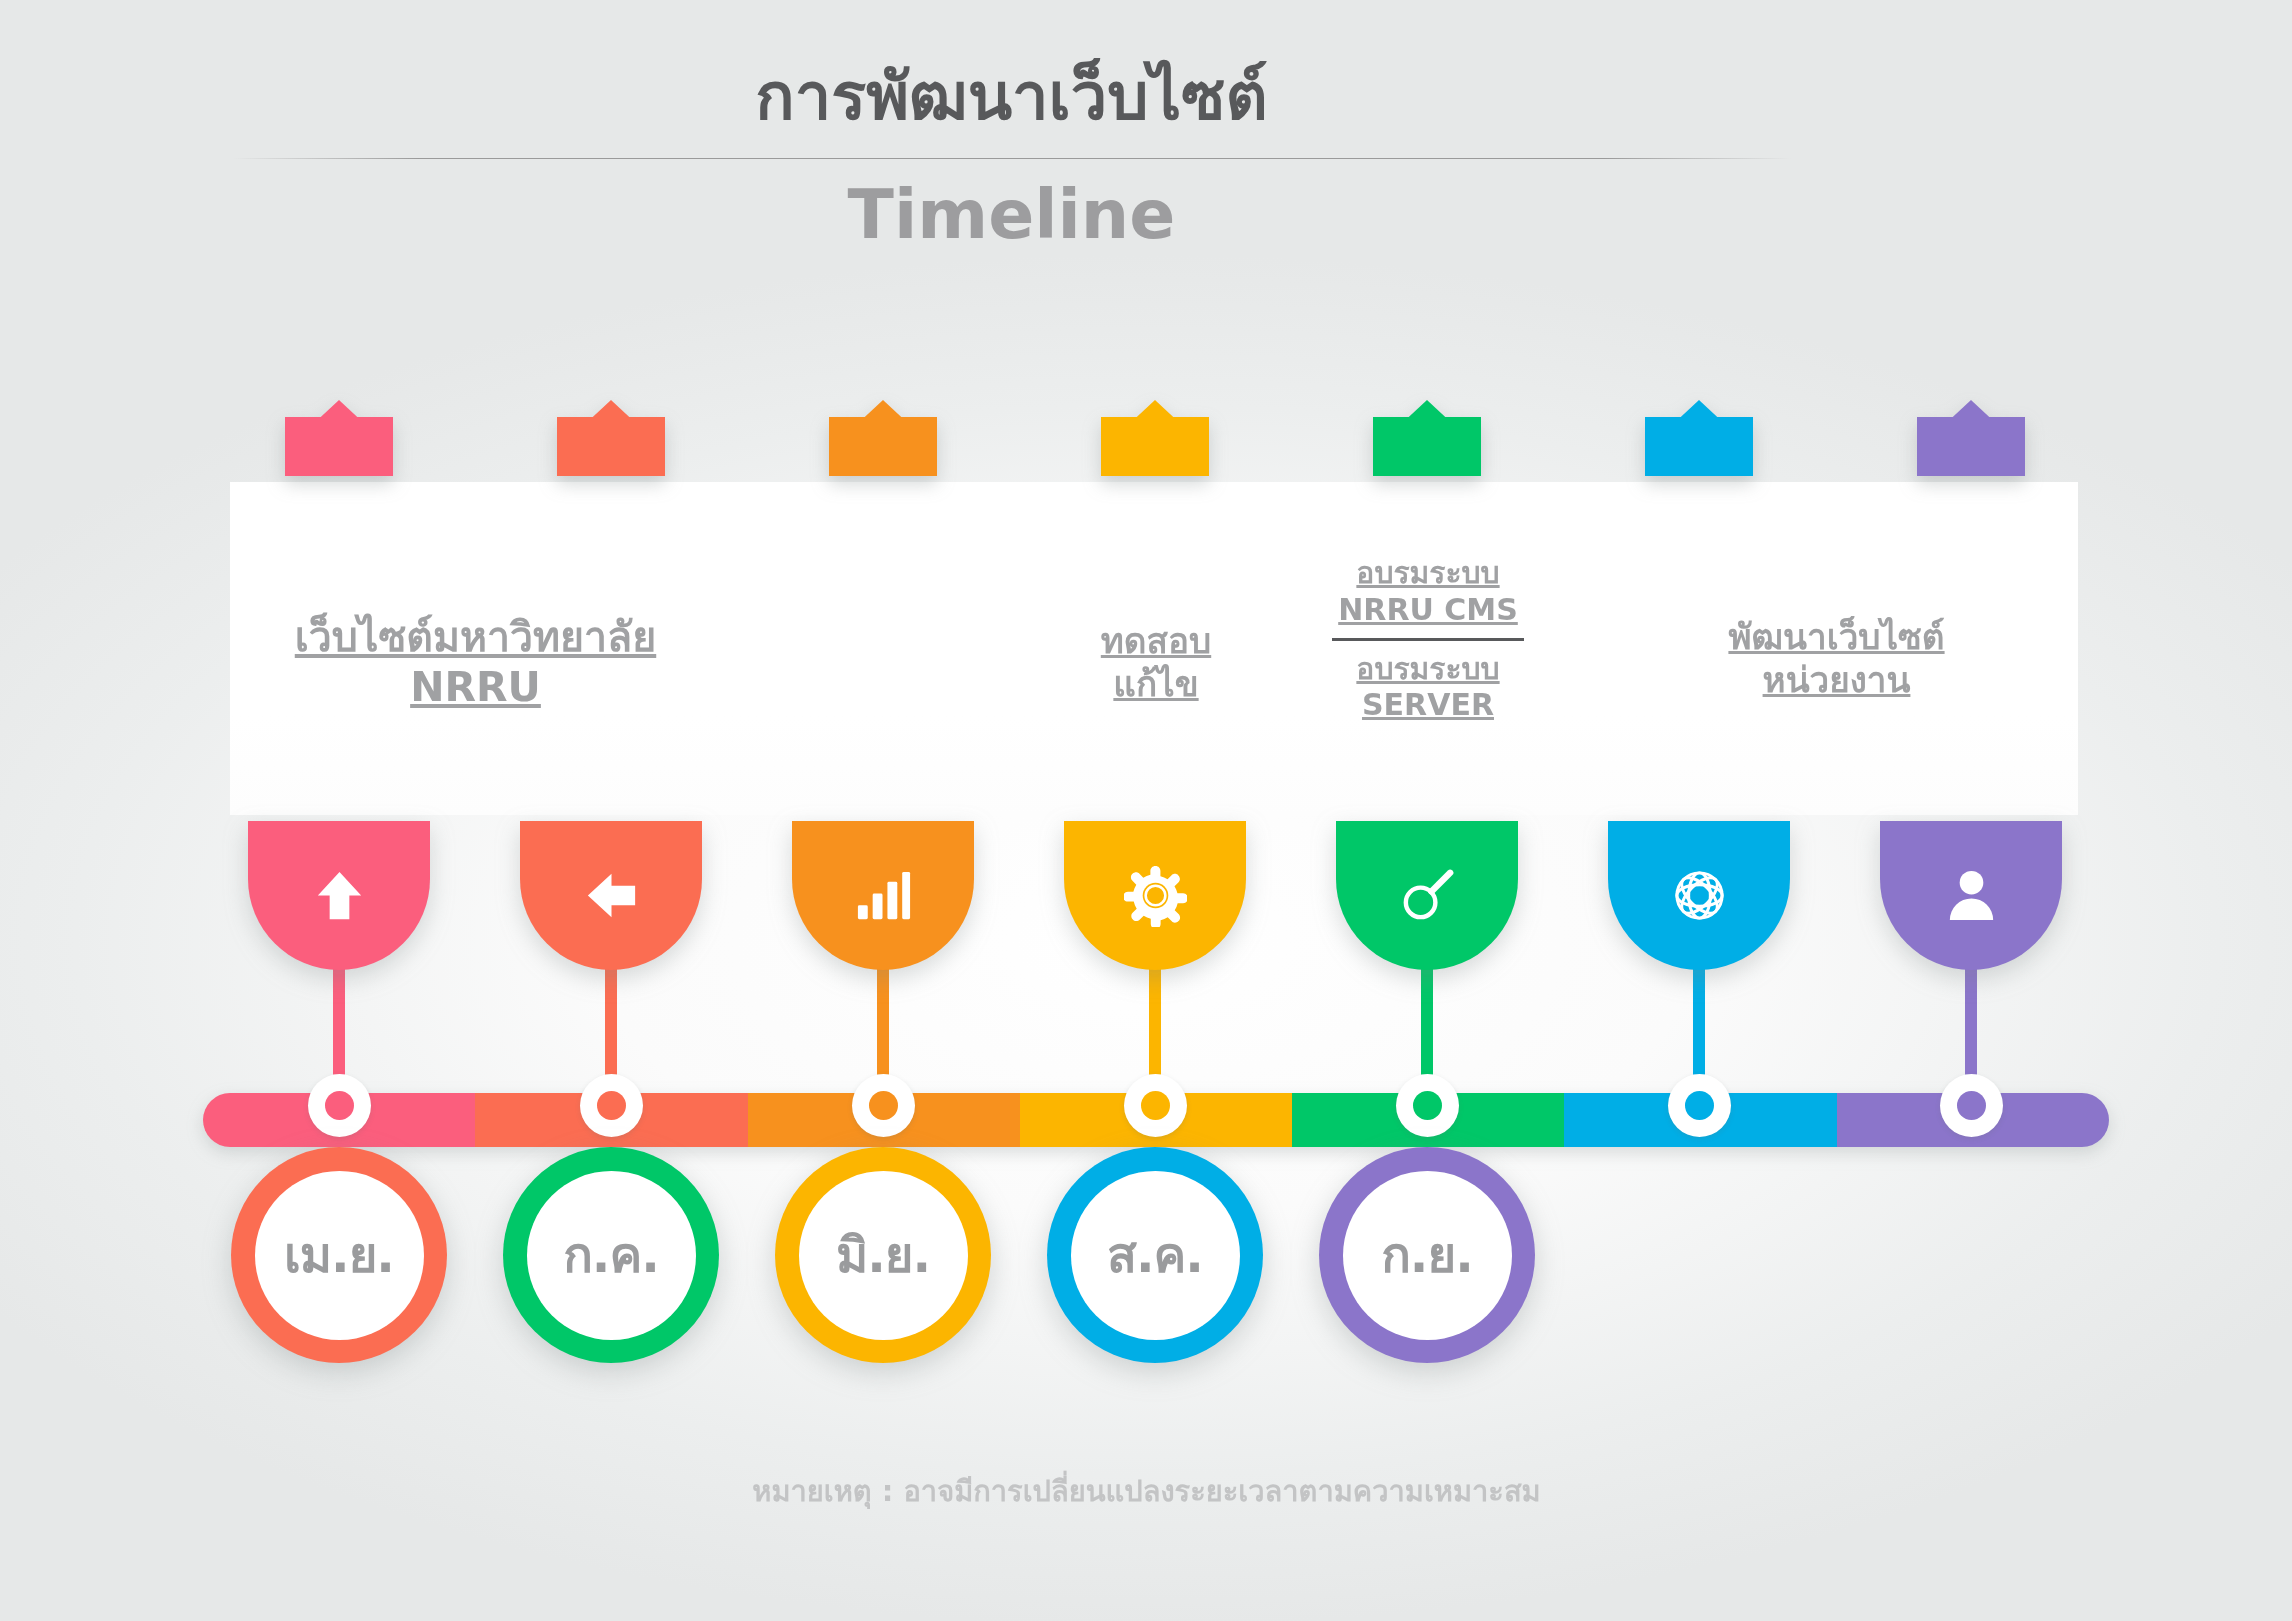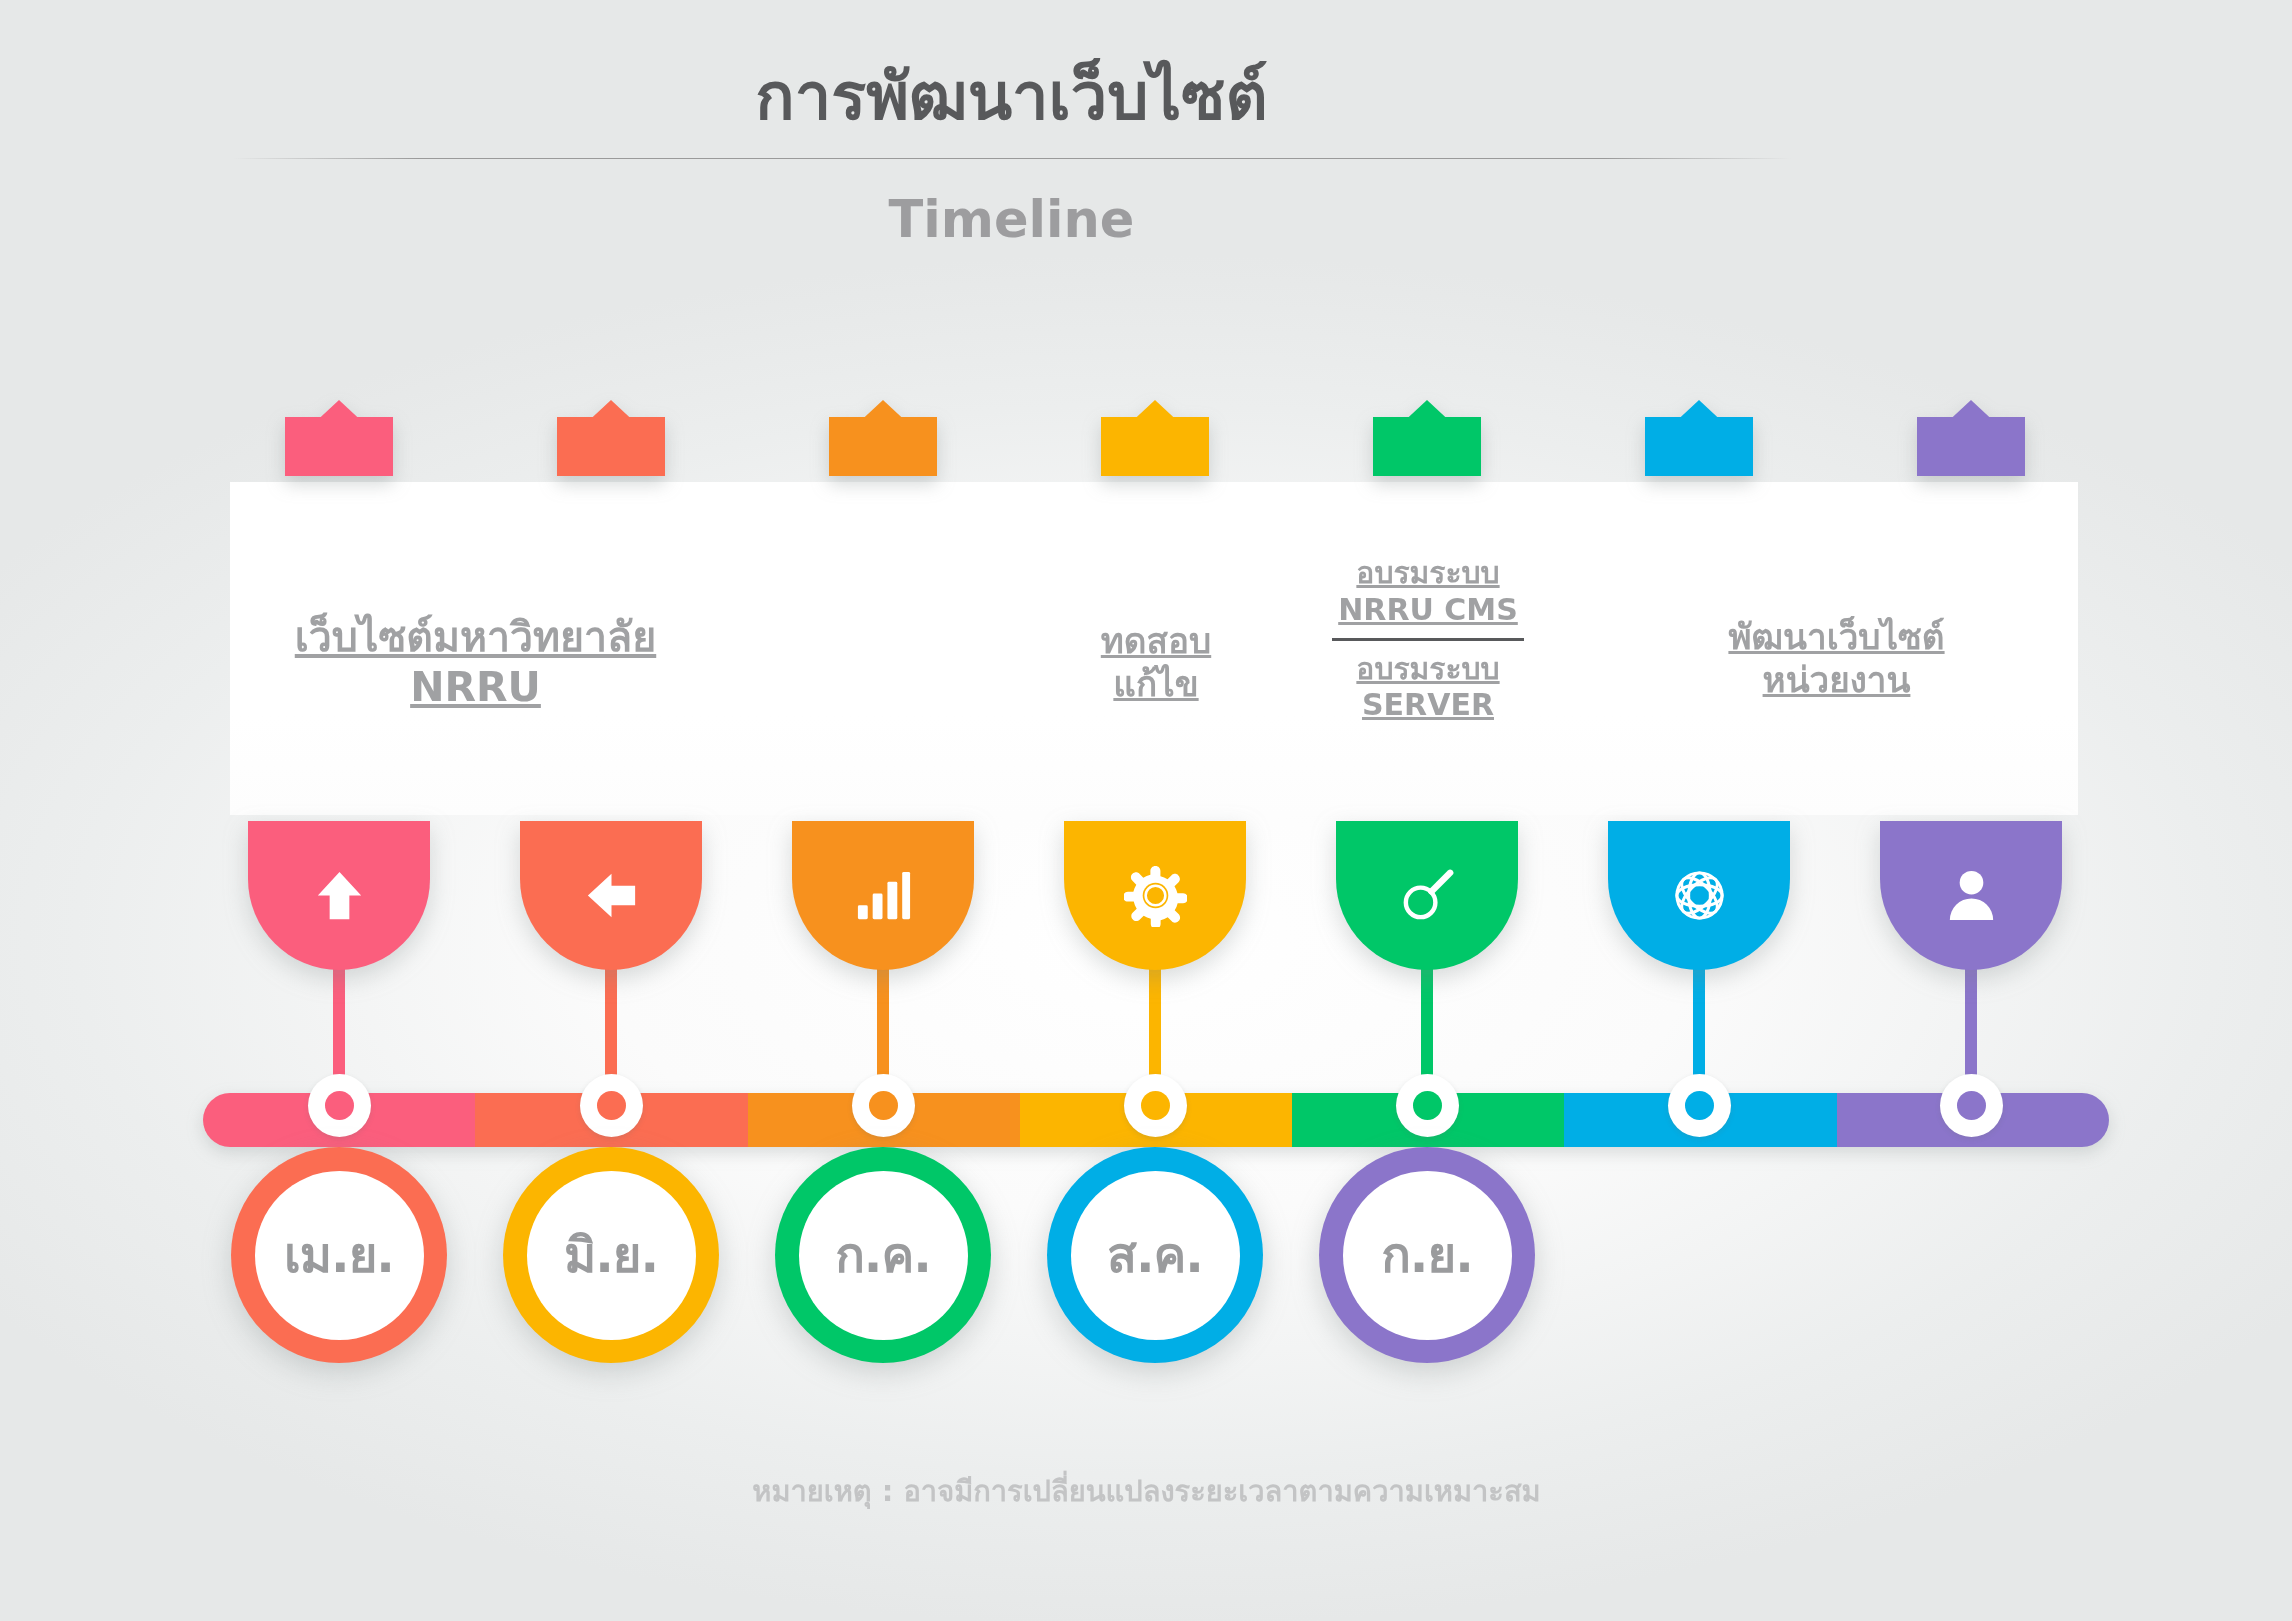--- a/index.html
+++ b/index.html
@@ -34,22 +34,22 @@
     letter-spacing: 0px;
     line-height: 1.1;
   }
   #title-rule {
     width: 1558px;
     height: 1px;
     margin: 25.5px auto 0 auto;
     background: linear-gradient(to right, rgba(150,150,150,0) 0%, #9a9a9a 12%, #9a9a9a 88%, rgba(150,150,150,0) 100%);
   }
   #subtitle {
-    margin-top: 31px;
-    font-size: 51px;
+    margin-top: 16px;
+    font-size: 68px;
     font-weight: 700;
     color: #9d9d9f;
   }
 
   
   #label-panel {
     position: absolute;
     left: 230px; top: 482px;
     width: 1848px; height: 333px;
     background: linear-gradient(to bottom, #ffffff 0%, #ffffff 70%, #fdfdfd 100%);
@@ -413,27 +413,27 @@
     </div>
   </div>
 
   <div class="row" id="row-months">
     <div class="month-cell">
       <div class="month-outer" id="mo-1" style="background: rgb(251, 109, 82);">
         <div class="month-inner">เม.ย.</div>
       </div>
     </div>
     <div class="month-cell">
+      <div class="month-outer" id="mo-4" style="background: rgb(0, 199, 104);">
+        <div class="month-inner">ก.ค.</div>
+      </div>
+    </div>
+    <div class="month-cell">
       <div class="month-outer" id="mo-3" style="background: rgb(252, 181, 0);">
         <div class="month-inner">มิ.ย.</div>
-      </div>
-    </div>
-    <div class="month-cell">
-      <div class="month-outer" id="mo-4" style="background: rgb(0, 199, 104);">
-        <div class="month-inner">ก.ค.</div>
       </div>
     </div>
     <div class="month-cell">
       <div class="month-outer" id="mo-5" style="background: rgb(0, 174, 230);">
         <div class="month-inner">ส.ค.</div>
       </div>
     </div>
     <div class="month-cell">
       <div class="month-outer" id="mo-6" style="background: rgb(139, 117, 202);">
         <div class="month-inner">ก.ย.</div>

